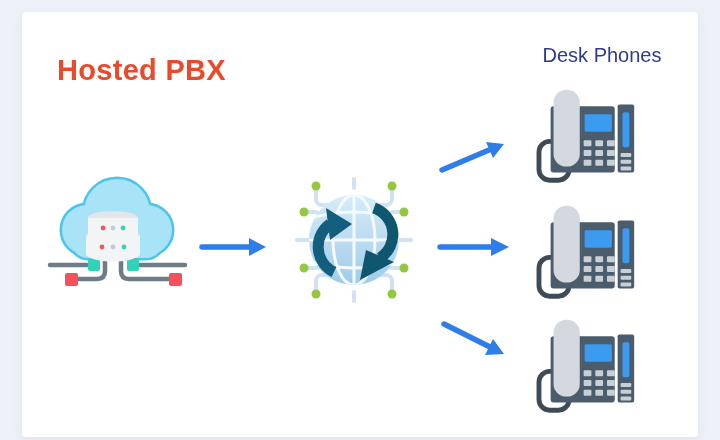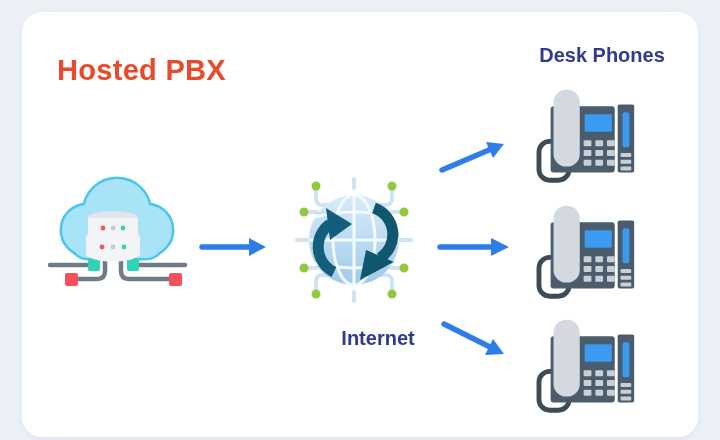--- a/index.html
+++ b/index.html
@@ -4,30 +4,30 @@
 <style>
   html,body { margin:0; padding:0; }
   body {
     width:720px; height:440px; overflow:hidden;
     background:#edf1f7;
     font-family:"Liberation Sans", sans-serif;
   }
   .stage { position:relative; width:720px; height:440px; }
   .card {
     position:absolute; left:22px; top:12px; width:676px; height:425px;
-    background:#ffffff; border-radius:20px;
+    background:#ffffff; border-radius:4px;
     box-shadow:0 3px 10px rgba(150,165,190,0.16);
   }
   .abs { position:absolute; }
   .diagram-title {
     left:35px; top:42px;
     font-size:29px; font-weight:bold; color:#e94a2c; letter-spacing:0.3px;
   }
   .node-label {
-    font-weight:bold; color:#2e3b8e; text-align:center; font-size:20px;
+    font-weight:normal; color:#2e3b8e; text-align:center; font-size:20px;
   }
   .voip-label     { left:44px;  top:310px; width:140px; line-height:30px; }
   .internet-label { left:285px; top:315px; width:142px; }
   .deskphones-label { left:512px; top:32px; width:136px; font-size:20px; }
   .icon-cloud    { left:23px;  top:160px; }
   .icon-internet { left:272px; top:164px; }
   .arrow-1   { left:176px; top:222px; }
   .arrow-up  { left:414px; top:122px; }
   .arrow-mid { left:414px; top:222px; }
   .arrow-down{ left:416px; top:304px; }
@@ -138,21 +138,20 @@
         <path d="M 17 86 Q 60 98 103 86"></path>
       </g>
 
       <g>
         <path d="M 40 96 A 28 28 0 0 1 36 48" stroke="#135e7c" stroke-width="11" fill="none"></path>
         <polygon points="32,32 58,48 36,64" fill="#135e7c"></polygon>
         <path d="M 80 32 A 28 28 0 0 1 86 82" stroke="#0f566f" stroke-width="11" fill="none"></path>
         <polygon points="72,74 100,86 66,104" fill="#0f566f"></polygon>
       </g>
     </svg>
-    <div class="abs node-label internet-label">Internet</div>
 
     <svg class="abs arrow-up" width="76" height="46" viewBox="0 0 76 46">
       <line x1="6" y1="36" x2="53" y2="16" stroke="#2f7de8" stroke-width="5.5" stroke-linecap="round"></line>
       <polygon points="50,8 68,10 57,24" fill="#2f7de8"></polygon>
     </svg>
     <svg class="abs arrow-mid" width="78" height="26" viewBox="0 0 78 26">
       <line x1="4" y1="13" x2="56" y2="13" stroke="#2f7de8" stroke-width="5.5" stroke-linecap="round"></line>
       <polygon points="55,4 73,13 55,22" fill="#2f7de8"></polygon>
     </svg>
     <svg class="abs arrow-down" width="72" height="46" viewBox="0 0 72 46">

